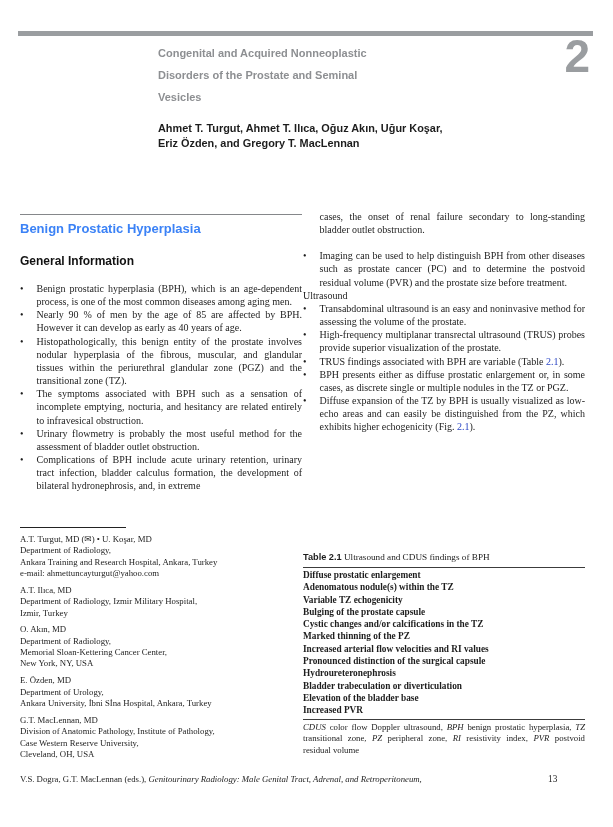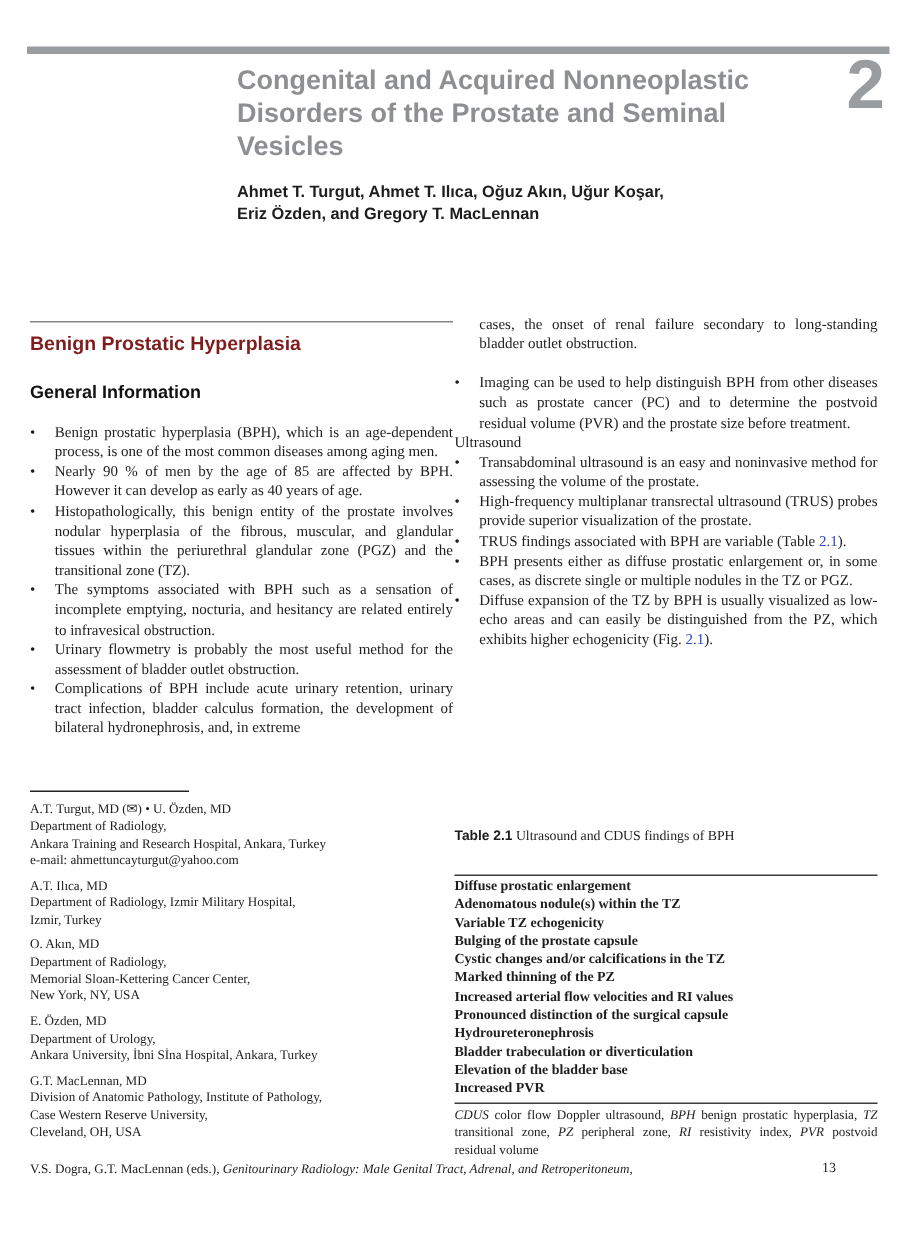--- a/index.html
+++ b/index.html
@@ -7,57 +7,57 @@
     position:relative; width:613px; height:827px; background:#ffffff;
     font-family:"Liberation Serif", serif; color:var(--text_black,#1d1d1d);
     overflow:hidden;
   }
 
   
   .topbar { position:absolute; left:18px; top:31px; width:575px; height:5px;
             background:var(--bar_grey,#9a9da0); }
   .chapter-title { position:absolute; left:158px; top:42px;
     font-family:"Liberation Sans",sans-serif; font-weight:bold;
-    font-size:18px; line-height:22px; color:var(--title_grey,#8d8f92); }
+    font-size:11px; line-height:22px; color:var(--title_grey,#8d8f92); }
   .chapter-title div { white-space:nowrap; }
   .chapter-num { position:absolute; right:23px; top:33px;
     font-family:"Liberation Sans",sans-serif; font-weight:bold;
     font-size:46px; line-height:46px; color:var(--chapter_number_grey,#9a9da0); }
   .authors { position:absolute; left:158px; top:121px;
     font-family:"Liberation Sans",sans-serif; font-weight:bold;
     font-size:10.9px; line-height:14.6px; color:var(--text_black,#1d1d1d); }
   .authors div { white-space:nowrap; }
 
   
   .col-left  { position:absolute; left:20px;  top:214px; width:282px; }
   .col-right { position:absolute; left:303px; top:210px; width:282px; }
 
   .section-rule { border-top:1.5px solid #85878a; width:100%; height:0; }
   h1.sec { font-family:"Liberation Sans",sans-serif; font-weight:bold;
-           font-size:13px; line-height:16px; margin:6px 0 0 0; color:#7f1d1d; }
+           font-size:13px; line-height:16px; margin:6px 0 0 0; color:#3b82f6; }
   h2.sub { font-family:"Liberation Sans",sans-serif; font-weight:bold;
            font-size:12px; line-height:15px; margin:17px 0 0 0; color:#111; }
 
   .bullets { margin-top:13px; }
   .bullet { display:flex; font-size:10px; line-height:13.15px; }
   .bullet .mk { flex:0 0 16.5px; }
   .bullet .bt { flex:1; text-align:justify; }
   .plain-line { font-size:10px; line-height:13.15px; }
   .it  { font-style:italic;margin-top:36px; }
   .ref { color:var(--link_blue,#2b46c5);font-family:Liberation Serif, serif; }
 
   
   .fnotes { position:absolute; left:20px; top:527px; width:282px;
             font-size:8.75px; line-height:11.35px; }
   .fn-rule { width:106px; border-top:1.1px solid #222; margin-bottom:6px; }
   .fn-block { margin-bottom:5.5px; }
 
   
   .tablebox { position:absolute; left:303px; top:551px; width:282px; }
-  .tbl-caption { font-size:9.2px; line-height:12px; margin-bottom:20px; }
+  .tbl-caption { font-size:9.2px; line-height:12px; margin-bottom:4px; }
   .tbl-caption .tl { font-family:"Liberation Sans",sans-serif; font-weight:bold; }
   .tbl-rule { border-top:1.1px solid #3c3c3c; height:0; }
   .tbl-rows { padding:1px 0 2px 0;font-weight:bold; }
   .trow { font-size:9.3px; line-height:12.3px; }
   .tbl-foot { font-size:8.75px; line-height:11.3px; margin-top:2.5px; text-align:justify; }
 
   
   .footer { position:absolute; left:20px; top:774px; width:540px;
             font-size:8.75px; line-height:11.6px; }
   .pageno { position:absolute; left:548px; top:774px; font-size:9.3px; }
@@ -108,21 +108,21 @@
           <span class="mk">•</span>
           <span class="bt"><span>Complications of BPH include acute urinary retention, urinary tract infection, bladder calculus formation, the development of bilateral hydronephrosis, and, in extreme</span></span>
         </div>
       </div>
   </div>
 
   <div class="fnotes">
     <div class="fn-rule"></div>
     <div>
         <div class="fn-block">
-          <div class="fn-line">A.T. Turgut, MD (✉) • U. Özden, MD</div>
+          <div class="fn-line">A.T. Turgut, MD (✉) • U. Koşar, MD</div>
           <div class="fn-line">Department of Radiology,</div>
           <div class="fn-line">Ankara Training and Research Hospital, Ankara, Turkey</div>
           <div class="fn-line">e-mail: ahmettuncayturgut@yahoo.com</div>
         </div>
         <div class="fn-block">
           <div class="fn-line">A.T. Ilıca, MD</div>
           <div class="fn-line">Department of Radiology, Izmir Military Hospital,</div>
           <div class="fn-line">Izmir, Turkey</div>
         </div>
         <div class="fn-block">

